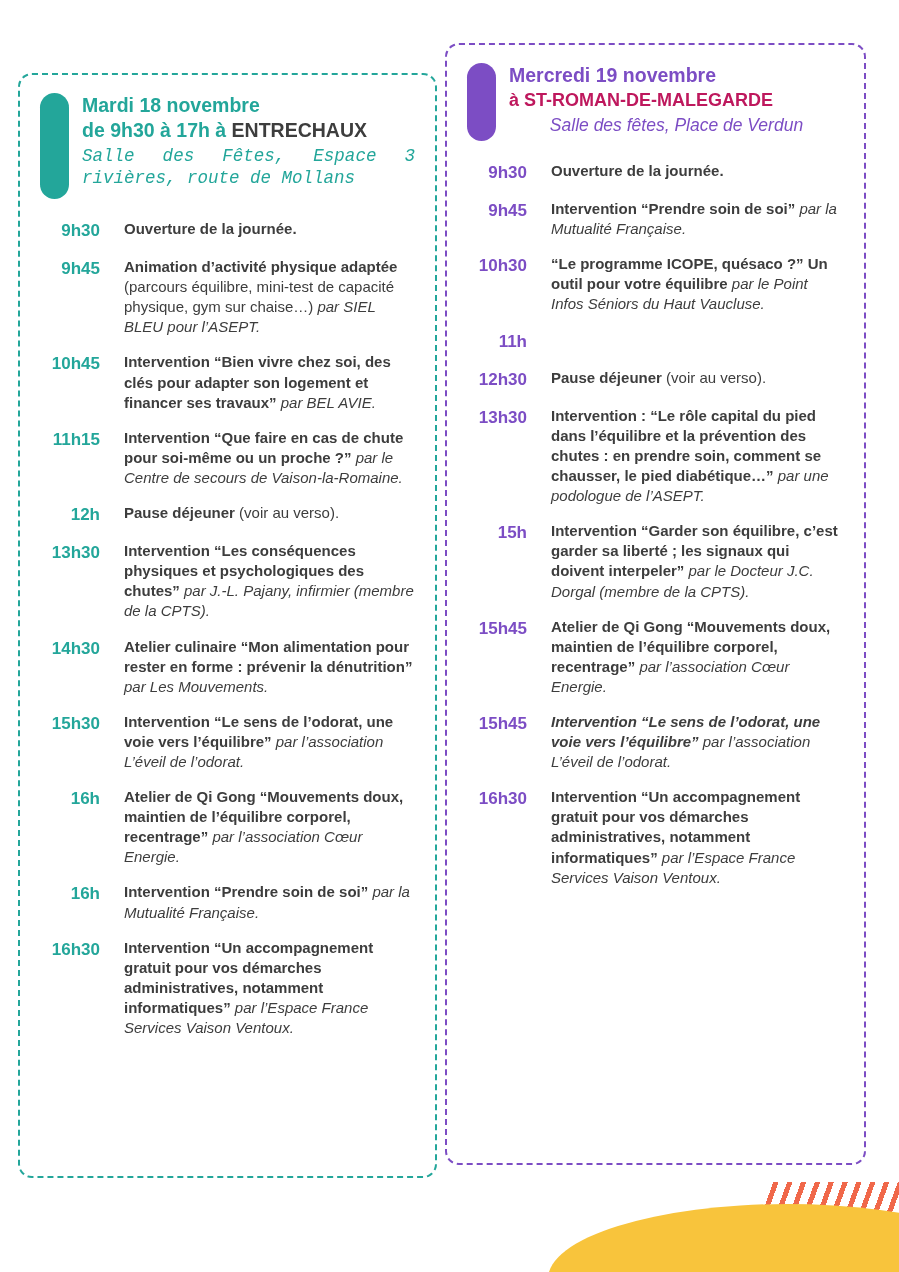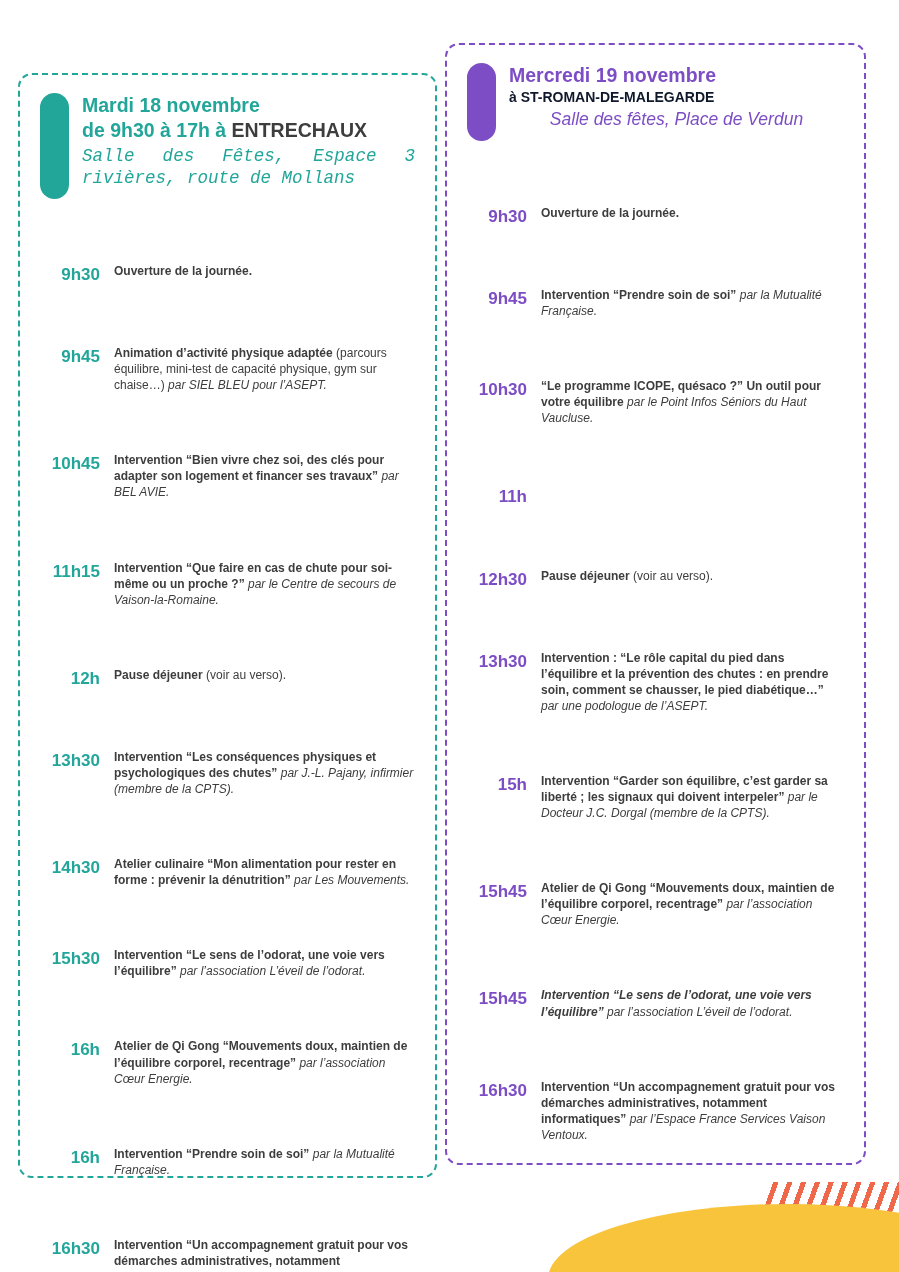--- a/index.html
+++ b/index.html
@@ -21,31 +21,31 @@
   .panel-header { display:flex; gap:13px; margin:8px 0 20px 0; }
   .pill { flex:0 0 29px; width:29px; border-radius:15px; background:var(--accent); }
   .panel-left  .pill { height:106px; }
   .panel-right .pill { height:78px; }
 
   .header-text { flex:1; color:#3d3d3d; }
   .day-title { color:var(--accent); font-weight:700; font-size:19.5px; line-height:1.3; }
   .time-line { font-size:19.5px; font-weight:700; line-height:1.3; }
   .accent-bold { color:var(--accent); }
   .dark-bold { color:#3d3d3d; }
-  .place-block { font-size:14px; font-weight:700; color:#0f172a; line-height:1.35; }
+  .place-block { font-size:18px; font-weight:700; color:#be185d; line-height:1.35; }
   .venue { color:var(--accent); font-style:italic; font-size:17.5px; line-height:1.3; margin-top:1px;text-align:center; }
   .panel-left .venue { text-align:justify;font-family:Liberation Mono, monospace; }
 
   .items { display:flex; flex-direction:column; gap:15px; }
-  .item { display:grid; grid-template-columns:60px 1fr; column-gap:14px;margin-top:44px; }
+  .item { display:grid; grid-template-columns:60px 1fr; column-gap:24px; }
   .time {
     color:var(--accent); font-weight:700; font-size:17px;
     text-align:right; line-height:1.3; padding-top:1px;
   }
-  .desc { color:#3d3d3d; font-size:12px; line-height:1.34; }
+  .desc { color:#3d3d3d; font-size:15px; line-height:1.34; }
   .seg-bold { font-weight:700; }
   .seg-regular { font-weight:400; }
   .seg-italic { font-style:italic; }
   .seg-bold-italic { font-weight:700; font-style:italic; }
 
   .deco-yellow {
     position:absolute; left:548px; top:1204px; width:478px; height:150px;
     background:#f8c43c; border-radius:50%; z-index:2;
   }
   .deco-stripes {

